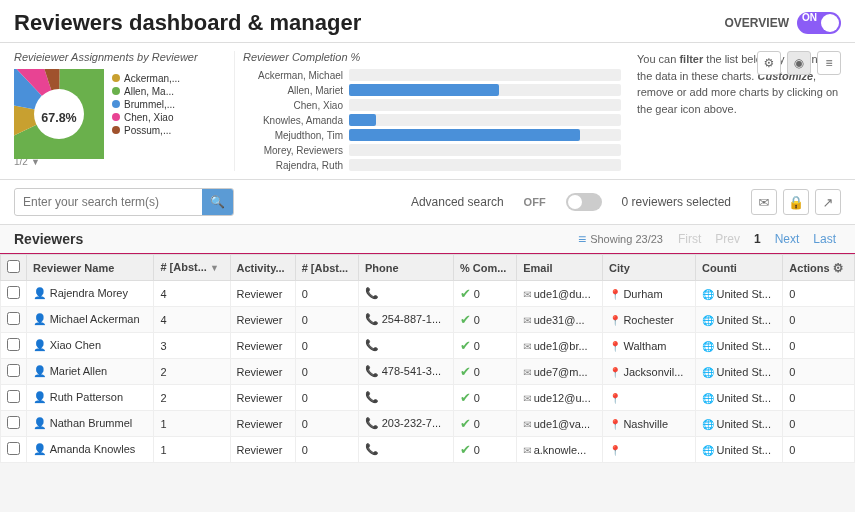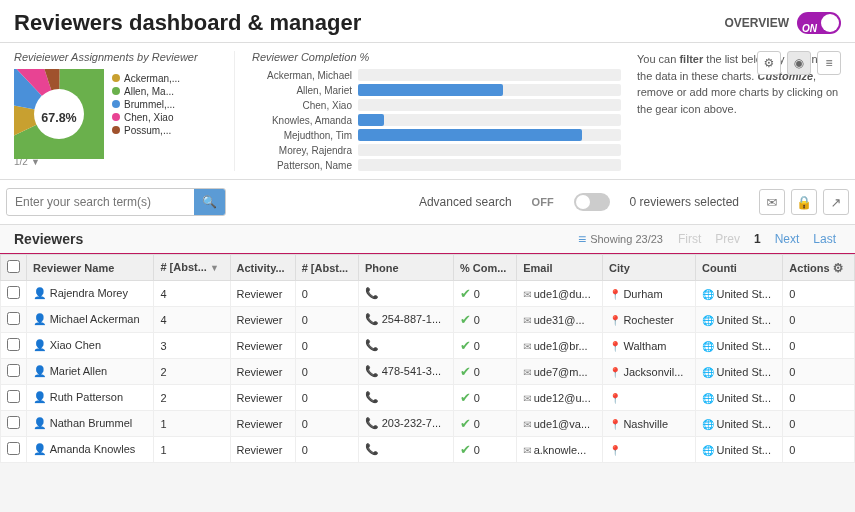--- a/index.html
+++ b/index.html
@@ -3,21 +3,21 @@
   <meta charset="utf-8">
   <style>
     * { box-sizing: border-box; margin: 0; padding: 0; }
     body { font-family: Arial, sans-serif; font-size: 12px; background: #f5f5f5; color: #333; width: 855px; min-height: 512px; overflow: hidden; }
 
     
     .header { display: flex; align-items: center; justify-content: space-between; padding: 10px 14px 6px 14px; background: #fff; border-bottom: 1px solid #ddd; }
     .header-title { font-size: 22px; font-weight: bold; color: #222; }
     .header-right { display: flex; align-items: center; gap: 8px; }
     .overview-label { font-size: 12px; color: #555; font-weight: bold; }
-    .toggle-on { display: flex; align-items: flex-end; background: #a21caf; border-radius: 12px; width: 44px; height: 22px; position: relative; cursor: pointer; font-style: italic; }
+    .toggle-on { display: flex; align-items: flex-start; background: #8b5cf6; border-radius: 12px; width: 44px; height: 22px; position: relative; cursor: pointer; }
     .toggle-on::after { content: ''; width: 18px; height: 18px; background: #fff; border-radius: 50%; position: absolute; right: 2px; top: 2px; }
     .toggle-on span { font-size: 10px; color: #fff; margin-left: 5px; font-weight: bold; }
 
     
     .charts-area { display: flex; background: #fff; border-bottom: 1px solid #ddd; padding: 8px 14px; gap: 0; position: relative; }
     .chart-icons { display: flex; align-items: flex-start; position: absolute; right: 14px; top: 8px; gap: 6px; }
     .chart-icon-btn { width: 24px; height: 24px; border: 1px solid #ccc; border-radius: 3px; display: flex; align-items: center; justify-content: center; cursor: pointer; background: #fff; font-size: 12px; color: #666; }
     .chart-icon-btn.active { background: #e8e8e8; }
 
     
@@ -25,35 +25,35 @@
     .section-title { font-size: 11px; color: #555; margin-bottom: 6px; font-style: italic; }
 
     .pie-container { display: flex; align-items: center; gap: 8px; }
     .pie-legend { display: flex; flex-direction: column; gap: 2px; font-size: 10px; }
     .legend-item { display: flex; align-items: center; gap: 4px; }
     .legend-dot { width: 8px; height: 8px; border-radius: 50%; flex-shrink: 0; }
     .pie-footer { font-size: 10px; color: #888; margin-top: 17px; display: flex; align-items: center; gap: 3px; }
     .arrow-down { font-size: 9px; color: #888; }
 
     
-    .bar-section { flex: 1; padding-left: 17px; border-left: 1px solid #eee; margin-left: 10px; }
+    .bar-section { flex: 1; padding-left: 8px; border-left: 1px solid #eee; margin-left: 10px; }
     .bar-chart { display: flex; flex-direction: column; gap: 3px; margin-top: 4px; }
     .bar-row { display: flex; align-items: center; gap: 6px; }
     .bar-label { font-size: 10px; color: #555; width: 100px; text-align: right; white-space: nowrap; overflow: hidden; text-overflow: ellipsis; }
     .bar-track { flex: 1; height: 12px; background: #eee; border-radius: 2px; position: relative; }
     .bar-fill { height: 100%; background: #4a90d9; border-radius: 2px; }
 
     
     .info-section { width: 220px; padding-left: 16px; display: flex; align-items: flex-start; }
     .info-text { font-size: 11px; color: #555; line-height: 1.5; }
     .info-text .filter-bold { font-weight: bold; }
     .info-text .customize-italic { font-style: italic; font-weight: bold; }
 
     
-    .search-bar { display: flex; align-items: center; justify-content: space-between; padding: 8px 6px; background: #fff; border-bottom: 1px solid #ddd; }
+    .search-bar { display: flex; align-items: center; justify-content: space-between; padding: 8px 14px; background: #fff; border-bottom: 1px solid #ddd; }
     .search-left { display: flex; align-items: center; gap: 8px; }
     .search-input-wrap { display: flex; align-items: center; border: 1px solid #ccc; border-radius: 3px; overflow: hidden; width: 220px; }
     .search-input { border: none; outline: none; padding: 5px 8px; font-size: 12px; width: 190px; }
     .search-btn { background: #5b9bd5; border: none; padding: 6px 8px; cursor: pointer; color: #fff; font-size: 12px; }
     .search-right { display: flex; align-items: center; gap: 20px; }
     .advanced-search-label { font-size: 12px; color: #555; }
     .adv-off { font-size: 11px; font-weight: bold; color: #888; }
     .adv-toggle { display: flex; align-items: center; background: #ccc; border-radius: 10px; width: 36px; height: 18px; cursor: pointer; position: relative; }
     .adv-toggle::after { content:''; width: 14px; height: 14px; background: #fff; border-radius: 50%; position: absolute; left: 2px; top: 2px; }
     .selected-count { font-size: 12px; color: #555; }
@@ -179,27 +179,27 @@
             <div class="bar-fill" style="width:10%"></div>
           </div>
       </div>
       <div class="bar-row">
         <span class="bar-label">Mejudthon, Tim</span>
         <div class="bar-track">
             <div class="bar-fill" style="width:85%"></div>
           </div>
       </div>
       <div class="bar-row">
-        <span class="bar-label">Morey, Rajendra</span>
+        <span class="bar-label">Morey, Reviewers</span>
         <div class="bar-track">
             <div class="bar-fill" style="width:0%"></div>
           </div>
       </div>
       <div class="bar-row">
-        <span class="bar-label">Patterson, Name</span>
+        <span class="bar-label">Rajendra, Ruth</span>
         <div class="bar-track">
             <div class="bar-fill" style="width:0%"></div>
           </div>
       </div>
     </div>
   </div>
 
   <div class="info-section">
     <div class="info-text">
       <span>You can </span><span class="filter-bold">filter</span><span> the list below by clicking on the data in these charts. </span><span class="customize-italic">Customize</span><span>, remove or add more charts by clicking on the gear icon above.</span>

